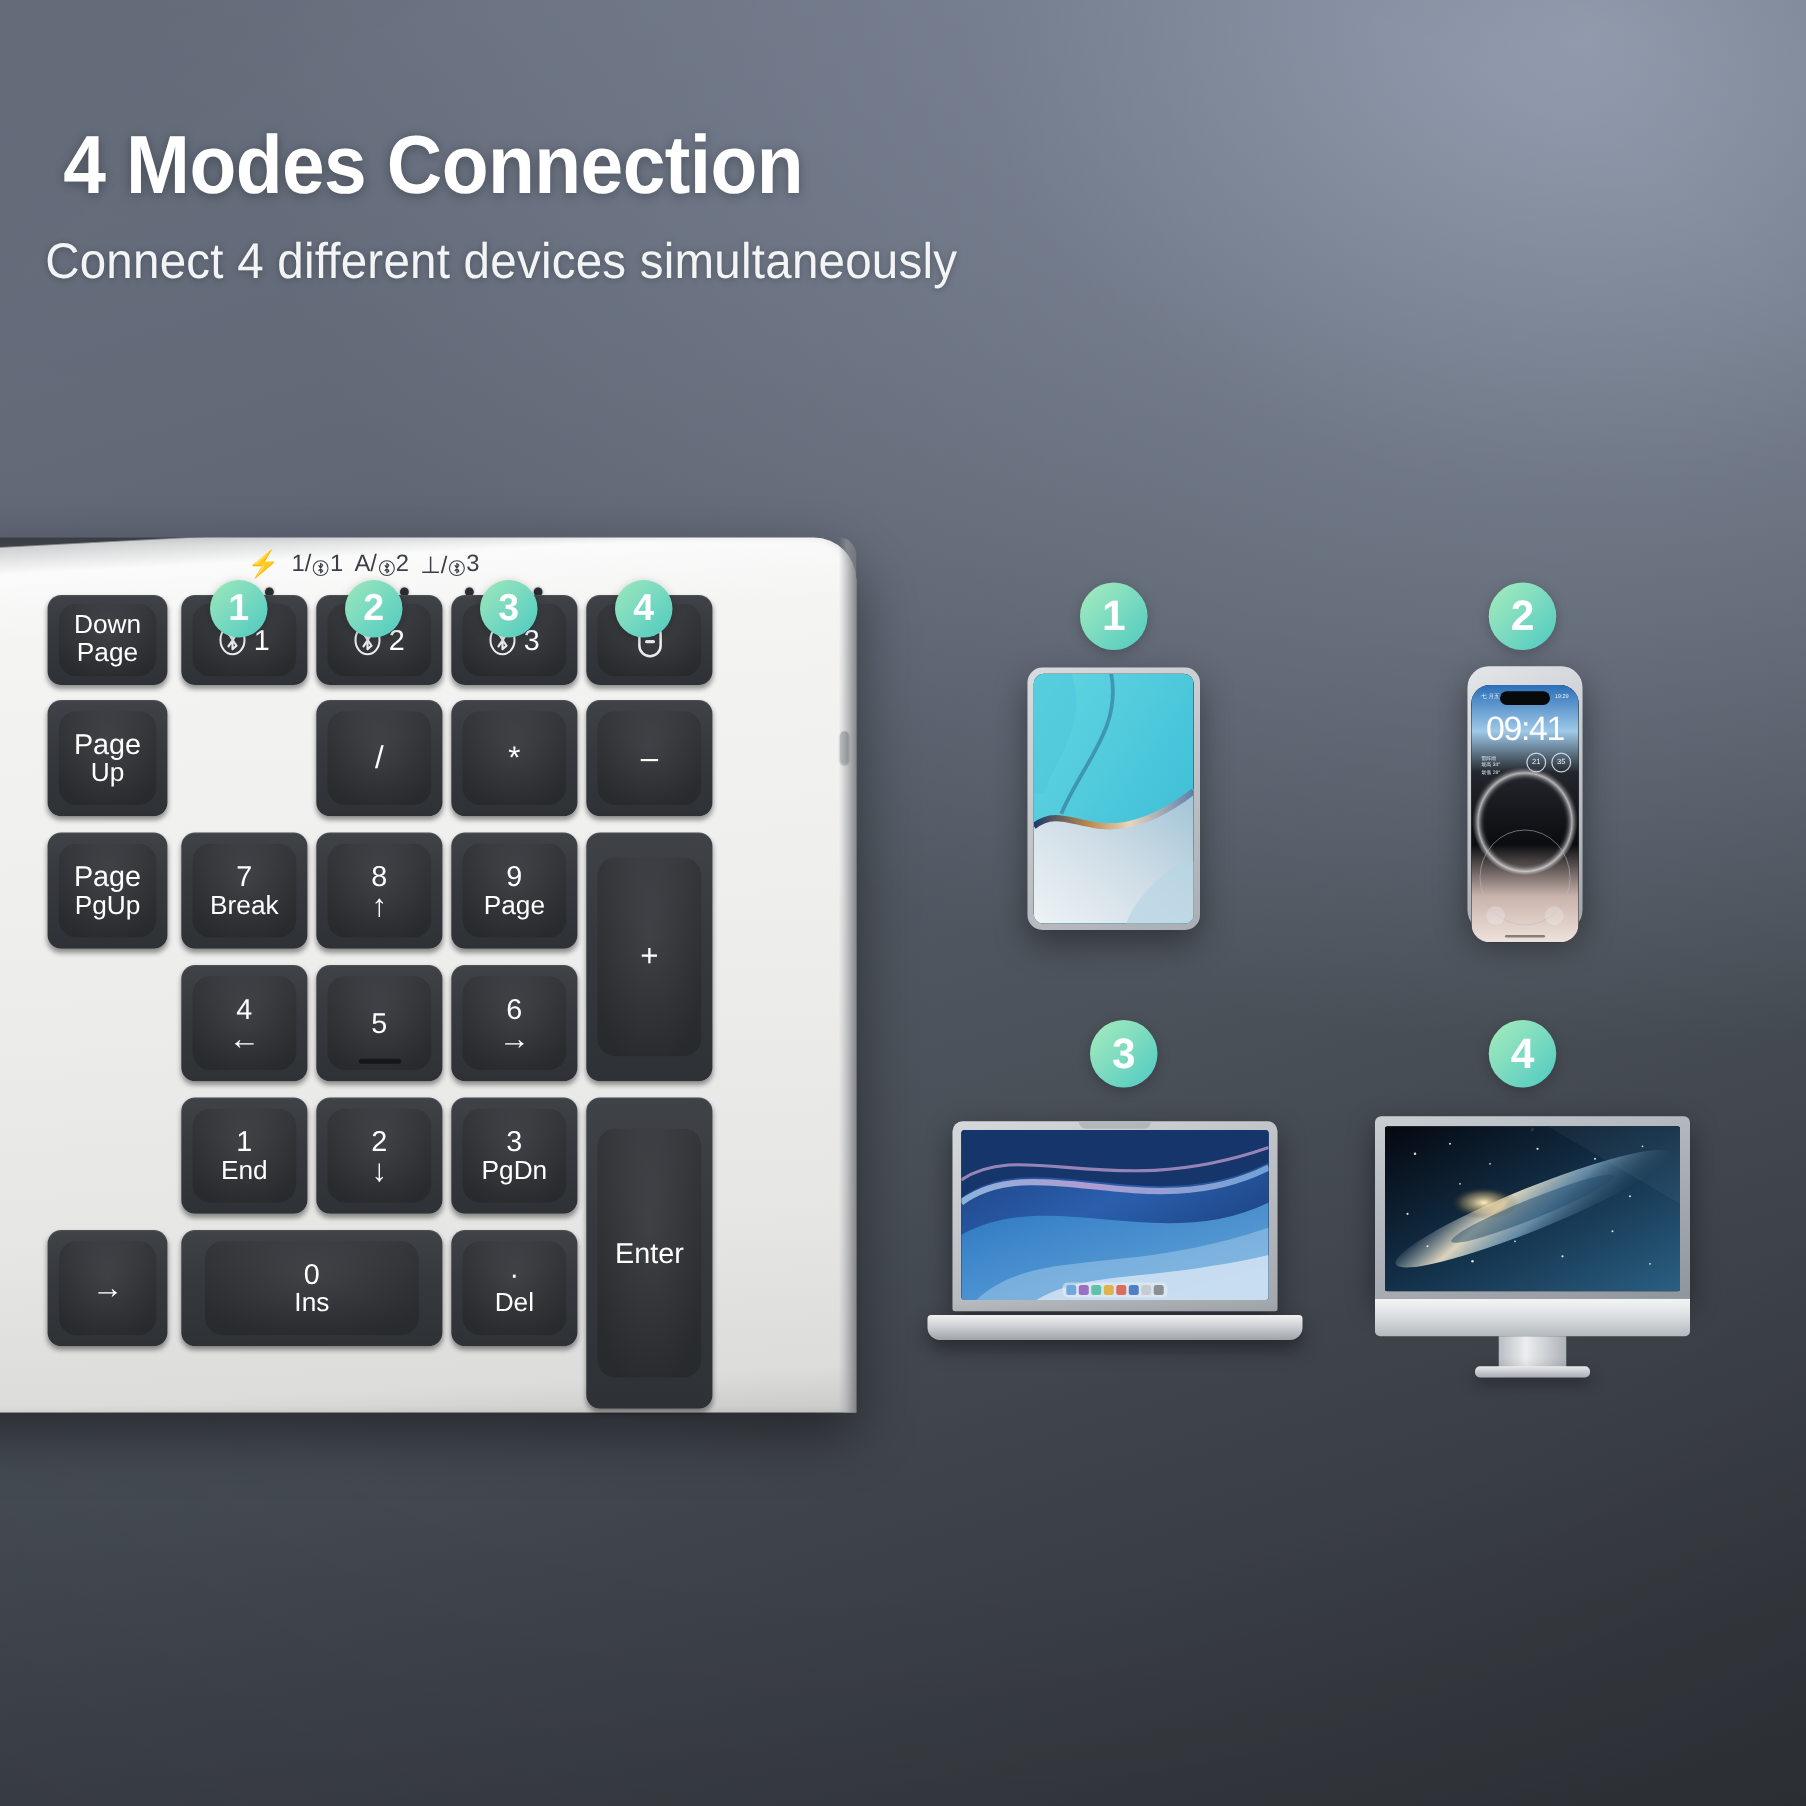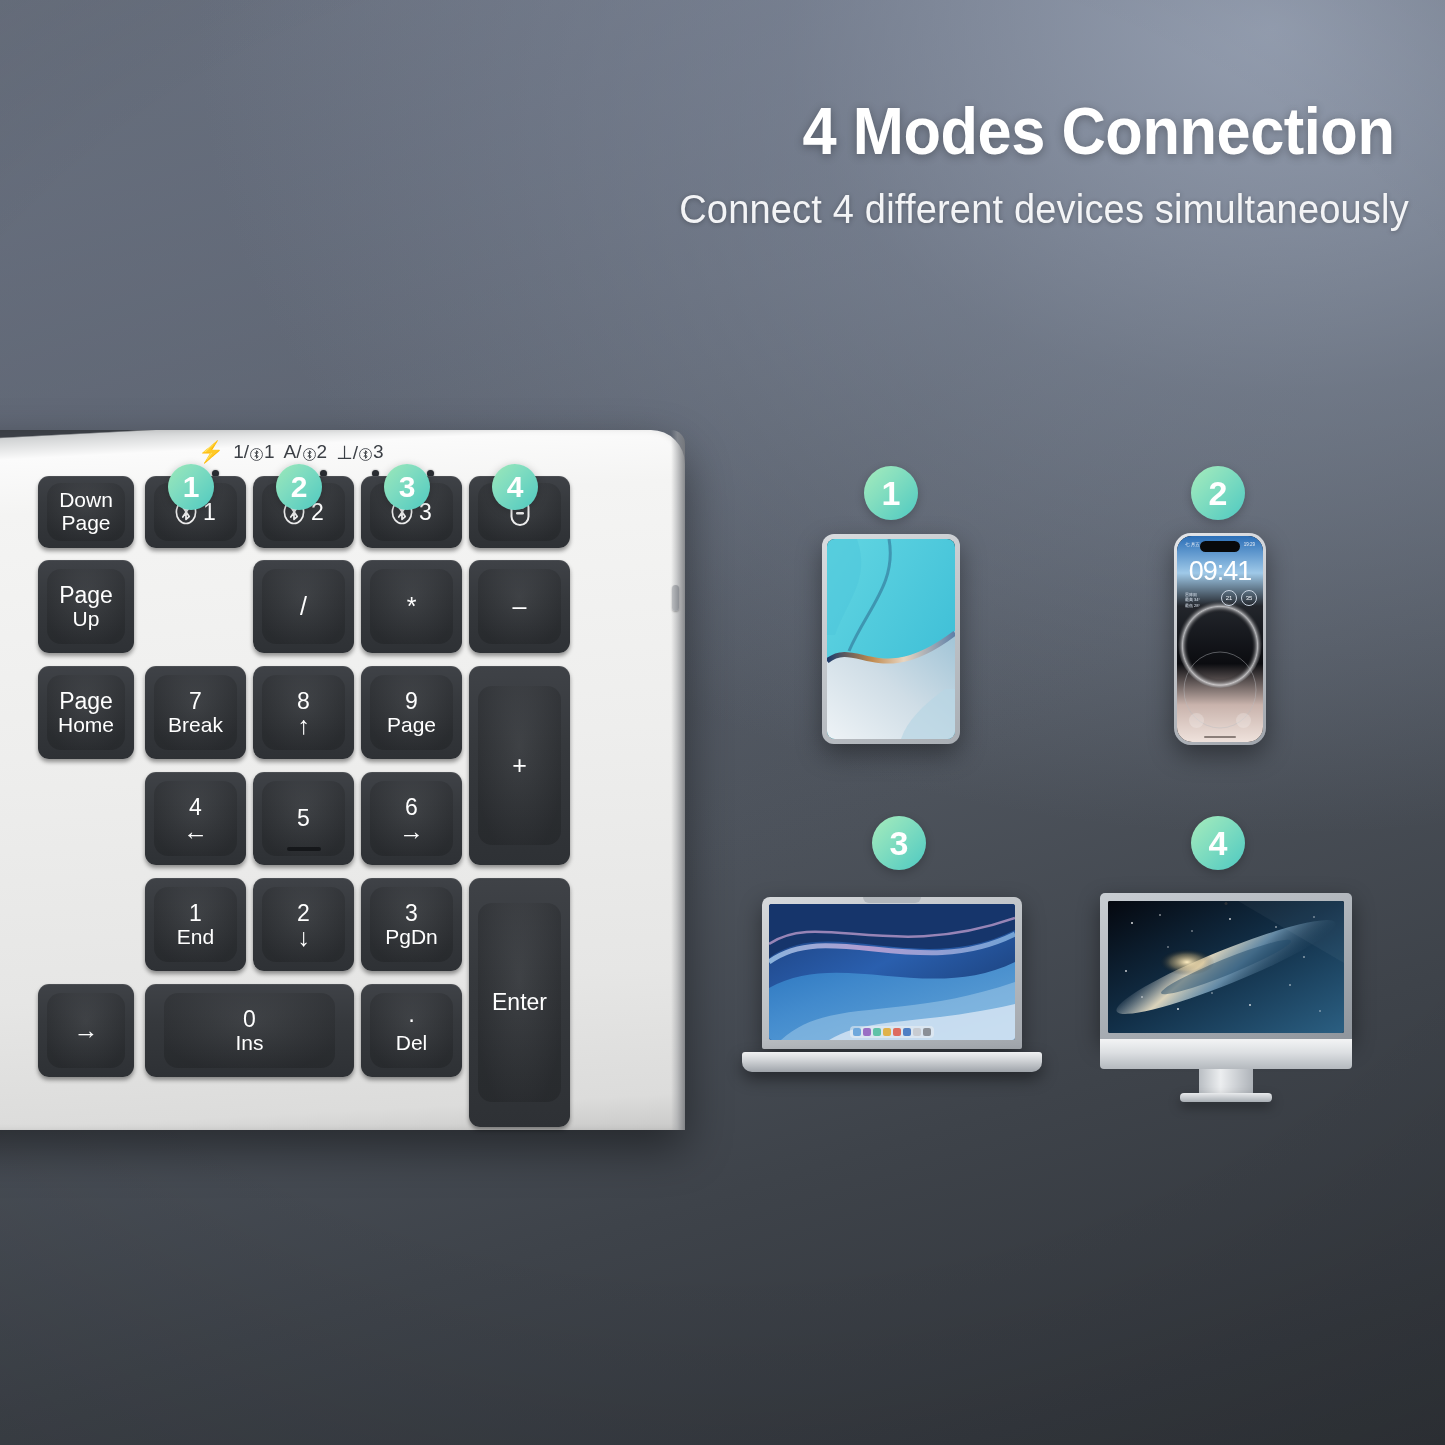--- a/index.html
+++ b/index.html
@@ -14,21 +14,21 @@
   #bg { position:absolute; inset:0;
     background:
       radial-gradient(120% 90% at 88% 2%, rgba(150,160,178,0.95) 0%, rgba(130,140,158,0.55) 28%, rgba(90,98,112,0.0) 62%),
       radial-gradient(110% 80% at 10% 8%, rgba(96,104,118,0.75) 0%, rgba(70,76,88,0.2) 55%, rgba(0,0,0,0) 78%),
       linear-gradient(163deg, #7b8291 0%, #6e7585 14%, #5d646f 36%, #4e545d 55%, #3e434a 75%, #33373d 92%, #2f3338 100%);
   }
   #bg-vig { position:absolute; inset:0;
     background:radial-gradient(130% 100% at 50% 42%, rgba(0,0,0,0) 45%, rgba(0,0,0,0.22) 100%); }
 
   
-  #header { position:absolute; left:0; right:0; top:98px; text-align:right; z-index:40; }
+  #header { position:absolute; left:0; right:0; top:98px; text-align:left; z-index:40; }
   #title { font-size:66px; font-weight:bold; color:#ffffff; letter-spacing:-0.5px;
     line-height:1.02; text-shadow:0 2px 10px rgba(0,0,0,0.30); transform:scaleX(0.93); }
   #subtitle { margin-top:22px; font-size:40px; font-weight:300; color:#f3f4f6;
     letter-spacing:0.2px; text-shadow:0 1px 6px rgba(0,0,0,0.28); transform:scaleX(0.95); }
 
   
   #kb-wrap { position:absolute; left:-60px; top:430px; width:745px; height:700px; z-index:20; }
   #kb-body { position:absolute; inset:0; width:745px; height:700px;
     border-top-right-radius:34px; border-top-left-radius:4px;
     background:linear-gradient(177deg,#3c4047 0%,#3c4047 1.4%, #cfd1d2 1.6%, #fbfbfb 4.5%, #f4f4f3 12%, #eeeeed 45%, #e6e6e5 78%, #dcdcdb 95%, #c9c9c8 100%);
@@ -101,21 +101,21 @@
   #tablet { position:absolute; left:822px; top:534px; width:138px; height:210px;
     border-radius:12px; background:linear-gradient(150deg,#d9dcdf,#a9aeb4);
     padding:5px; box-shadow:0 10px 26px rgba(0,0,0,0.40); z-index:20; }
   #tablet-screen { width:100%; height:100%; border-radius:8px; overflow:hidden;
     background:#0b1417; position:relative; }
   
   #phone { position:absolute; left:1174px; top:533px; width:92px; height:212px;
     border-radius:17px; background:linear-gradient(150deg,#e4e6e9,#9fa4ab);
     padding:3px; box-shadow:0 10px 26px rgba(0,0,0,0.42); z-index:20; }
   #phone-screen { width:100%; height:100%; border-radius:15px; overflow:hidden;
-    position:relative; background:#000; }
+    position:relative; background:#000;margin-top:12px; }
   
   #laptop { position:absolute; left:742px; top:897px; width:300px; height:175px; z-index:20; }
   #lap-lid { position:absolute; left:20px; top:0; width:260px; height:152px;
     border-radius:8px 8px 2px 2px;
     background:linear-gradient(160deg,#d6d9dc,#a2a7ad); padding:7px 7px 9px 7px;
     box-shadow:0 8px 22px rgba(0,0,0,0.40); }
   #lap-screen { width:100%; height:100%; border-radius:3px; overflow:hidden;
     position:relative; background:#0a1630; }
   #lap-base { position:absolute; left:0; bottom:0; width:300px; height:20px;
     border-radius:3px 3px 10px 10px;
@@ -265,21 +265,21 @@
         <div class="dish"></div>
         <span class="lbl">*</span>
       </div>
       <div class="key big" style="left: 529px; top: 84px; width: 101px; height: 93px;">
         <div class="dish"></div>
         <span class="lbl">–</span>
       </div>
       <div class="key" style="left: 98px; top: 190px; width: 96px; height: 93px;">
         <div class="dish"></div>
         <span class="lbl">Page</span>
-        <span class="sub">Home</span>
+        <span class="sub">PgUp</span>
       </div>
       <div class="key" style="left: 205px; top: 190px; width: 101px; height: 93px;">
         <div class="dish"></div>
         <span class="lbl">7</span>
         <span class="sub">Break</span>
       </div>
       <div class="key" style="left: 313px; top: 190px; width: 101px; height: 93px;">
         <div class="dish"></div>
         <span class="lbl">8</span>
         <span class="arr">↑</span>

